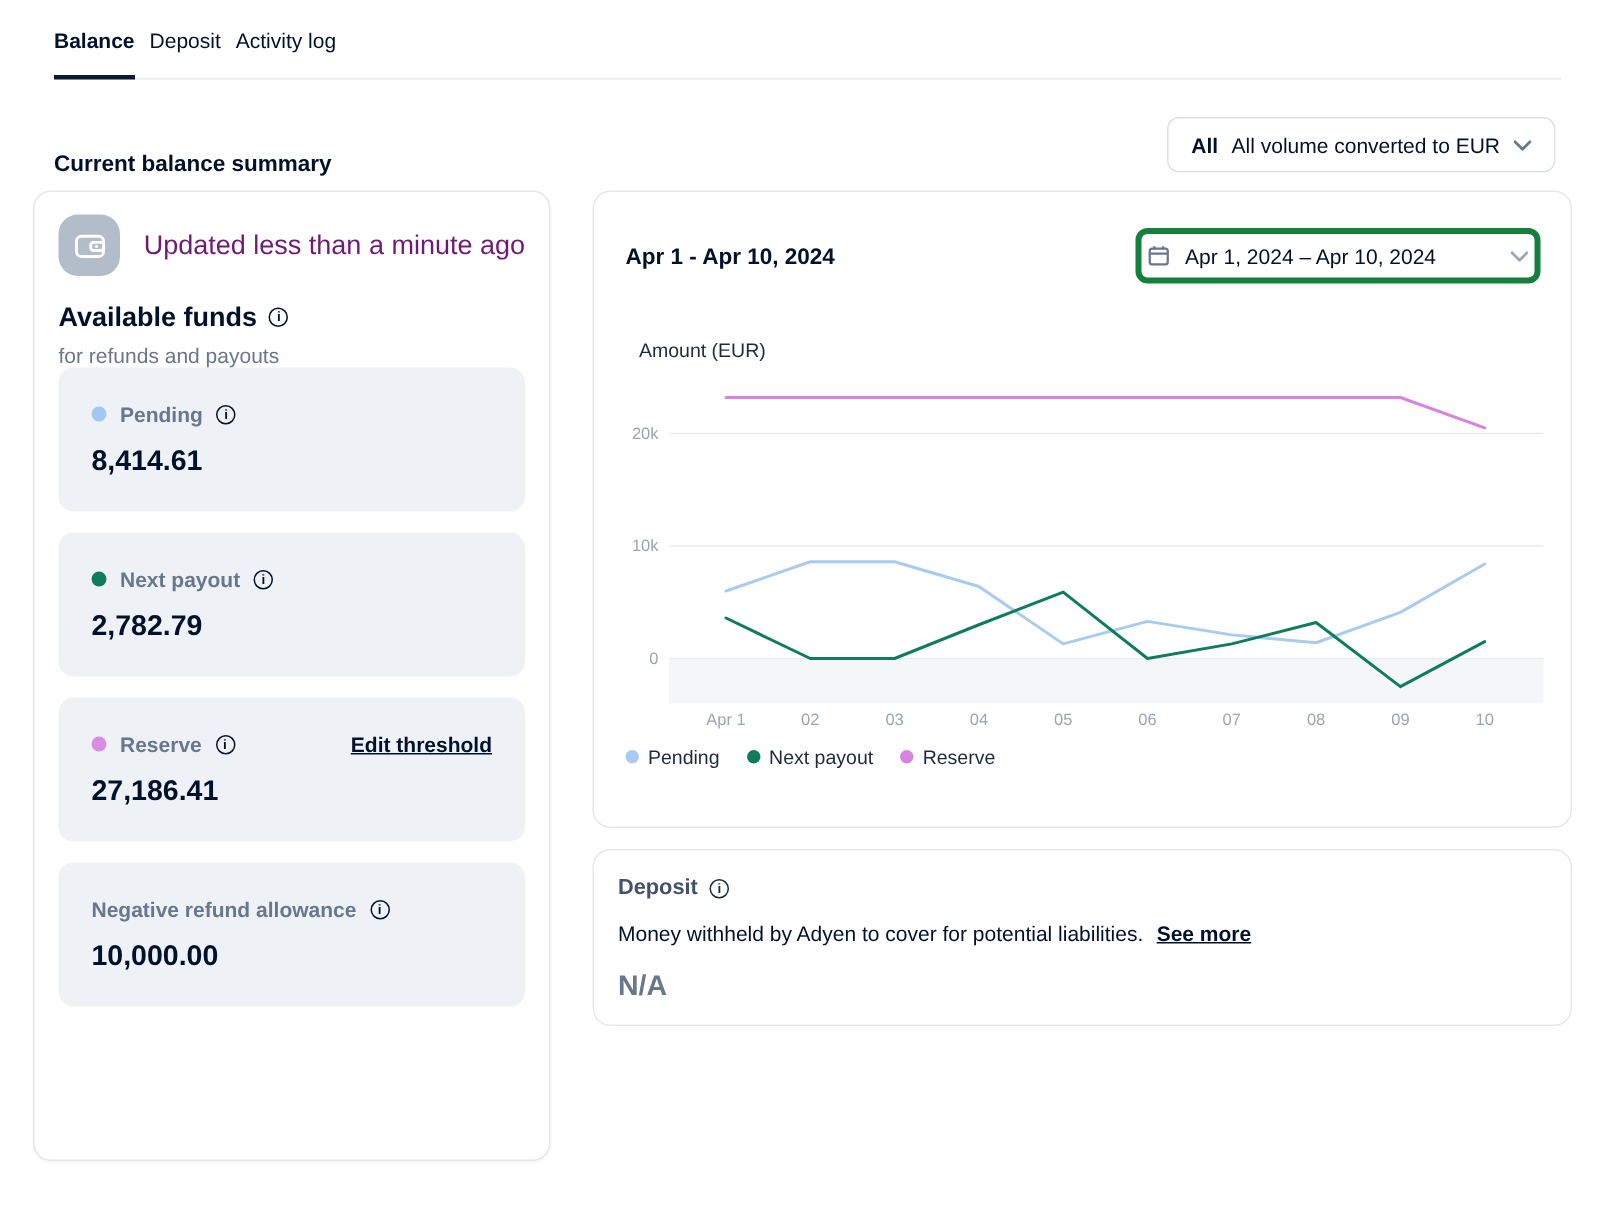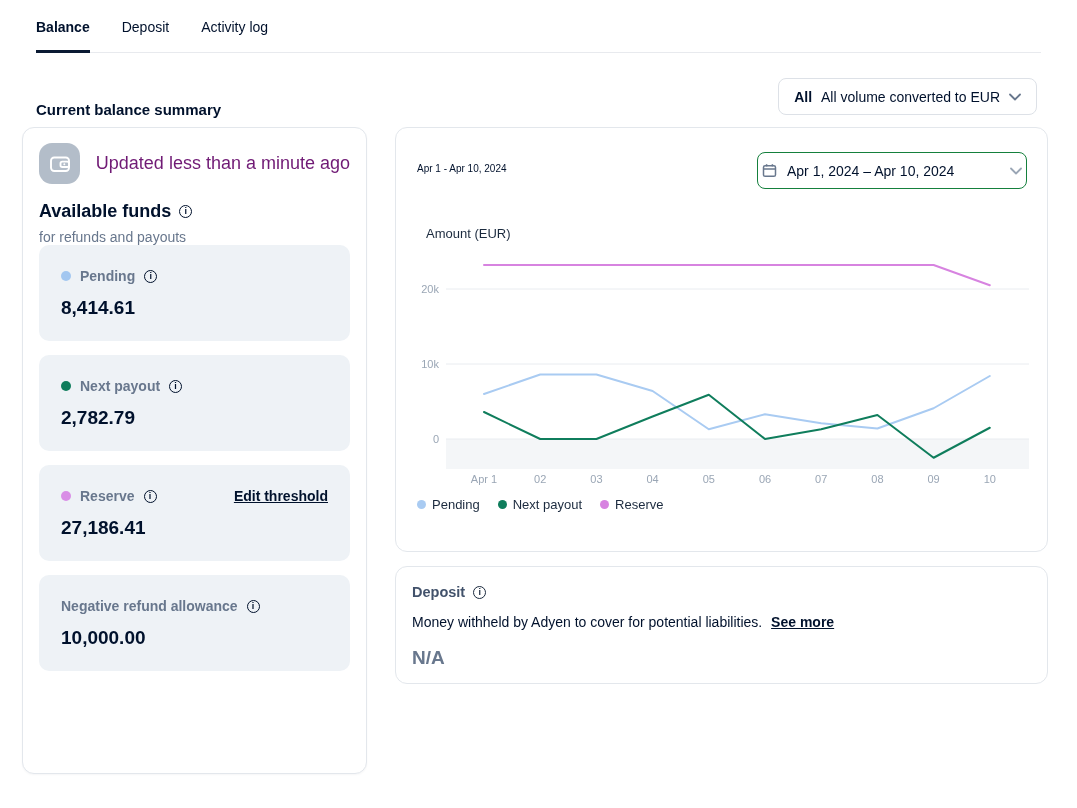--- a/index.html
+++ b/index.html
@@ -2,21 +2,21 @@
 <html><head>
 <meta charset="utf-8">
 <style>
   html,body{margin:0;padding:0;}
   body{
     width:1077px;height:808px;position:relative;background:#ffffff;
     font-family:"Liberation Sans",sans-serif;color:#00112c;
     -webkit-font-smoothing:antialiased;
   }
   
-  .tabbar{position:absolute;left:36px;right:36px;top:0;display:flex;gap:32px;
+  .tabbar{position:absolute;left:36px;right:36px;top:0;display:flex;gap:10px;
     border-bottom:1px solid #e8eaee;padding-top:19px;}
   .tab{font-size:14px;color:#00112c;padding-bottom:15px;margin-bottom:-1px;cursor:pointer;}
   .tab.active{font-weight:700;border-bottom:3px solid #0a1a33;}
   
   .page-title{position:absolute;left:36px;top:89px;font-size:15px;font-weight:600;color:#00112c;}
   .filter-btn{position:absolute;right:40px;top:78px;height:37px;box-sizing:border-box;
     display:flex;align-items:center;gap:9px;padding:0 15px;background:#fff;
     border:1px solid #dde1e7;border-radius:8px;font-size:14px;color:#00112c;cursor:pointer;
     font-family:"Liberation Sans",sans-serif;}
   .filter-btn .bold{font-weight:700;}
@@ -35,24 +35,24 @@
   .tile{background:#eef2f6;border-radius:10px;padding:23px 22px 22px;margin-bottom:14px;}
   .tile-head{display:flex;justify-content:space-between;align-items:center;}
   .tile-label{display:flex;align-items:center;gap:9px;color:#68778d;font-weight:600;font-size:14px;}
   .dot{width:10px;height:10px;border-radius:50%;flex:0 0 auto;}
   .tile-value{font-size:19px;font-weight:700;color:#00112c;margin-top:13px;}
   .edit-link{font-size:14px;font-weight:600;color:#00112c;text-decoration:underline;cursor:pointer;}
   .info{display:inline-flex;width:13px;height:13px;border:1.4px solid #00112c;border-radius:50%;
     align-items:center;justify-content:center;color:#00112c;flex:0 0 auto;box-sizing:border-box;}
   .info::after{content:"i";font-size:9px;font-weight:700;line-height:1;}
   
-  .cc-title{position:absolute;left:21px;top:35px;font-size:10px;font-weight:400;}
+  .cc-title{position:absolute;left:21px;top:35px;font-size:15px;font-weight:700;}
   .date-btn{position:absolute;right:20px;top:24px;height:37px;box-sizing:border-box;
     display:flex;align-items:center;gap:10px;padding:0 4px;background:#fff;width:270px;
-    border:1px solid #15803d;border-radius:8px;font-size:14px;color:#00112c;cursor:pointer;
+    border:4px solid #15803d;border-radius:8px;font-size:14px;color:#00112c;cursor:pointer;
     font-family:"Liberation Sans",sans-serif;}
   .date-btn .chev{margin-left:auto;}
   .amount-label{position:absolute;left:30px;top:98px;font-size:13px;color:#1b2a3e;}
   #chart-svg{position:absolute;left:0;top:130px;}
   .axis{font-size:11px;fill:#9aa6b5;font-family:"Liberation Sans",sans-serif;}
   .legend{position:absolute;left:21px;top:369px;display:flex;gap:18px;align-items:center;
     font-size:13px;color:#1b2a3e;}
   .legend-item{display:inline-flex;align-items:center;gap:6px;}
   .ldot{width:9px;height:9px;border-radius:50%;display:inline-block;}
   

